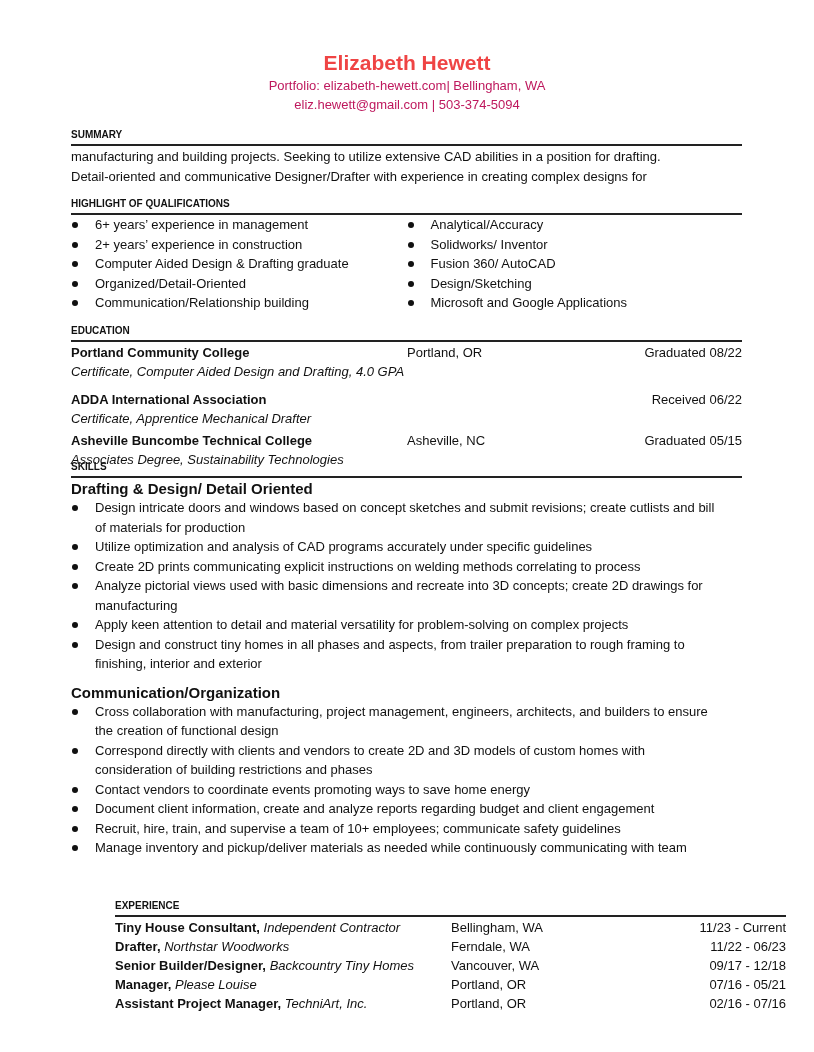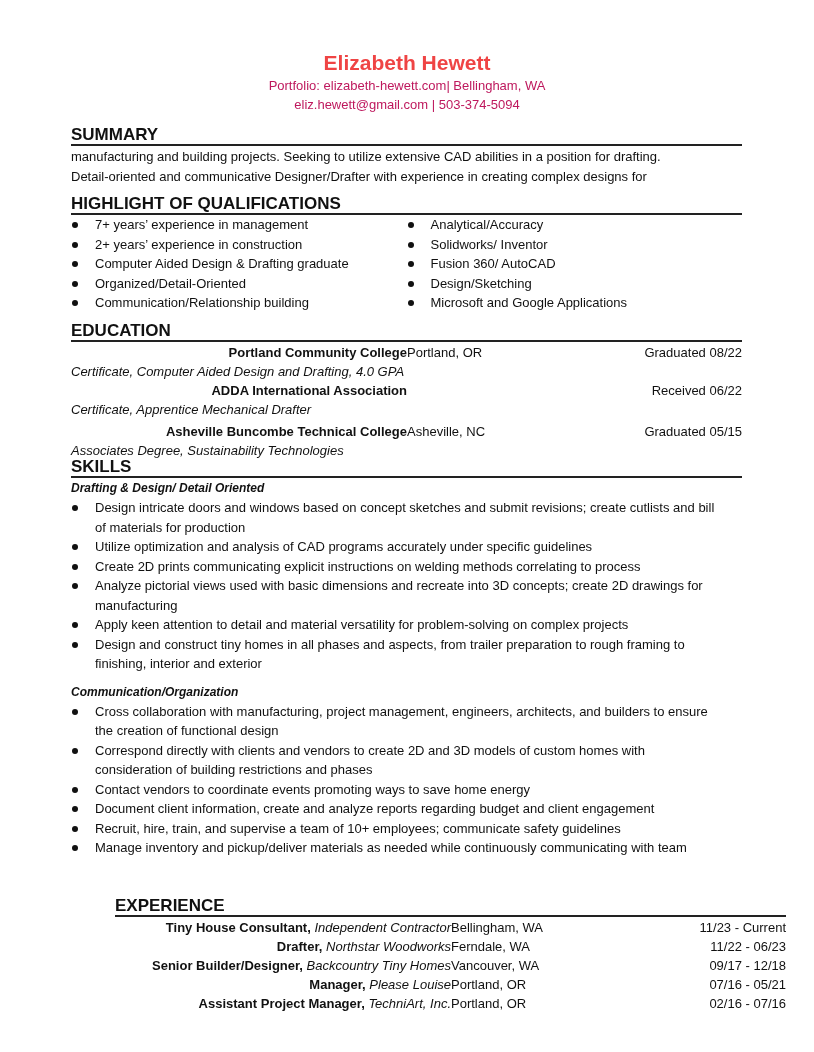--- a/index.html
+++ b/index.html
@@ -4,38 +4,38 @@
 <style>
   html, body { margin: 0; padding: 0; background: #ffffff; }
   body {
     width: 814px; height: 1052px; position: relative; overflow: hidden;
     font-family: "Liberation Sans", sans-serif; color: #111; font-size: 13px;
   }
   .header { text-align: center; position: absolute; left: 0; width: 814px; top: 50px; }
   .name { font-size: 21px; font-weight: bold; line-height: 26px; color: #ef4444; }
   .contact { font-size: 13px; line-height: 19px; color: #be185d; }
   .sec { position: absolute; left: 71px; width: 671px; }
-  .sec-title { font-size: 17px; font-weight: bold; line-height: 16px; letter-spacing: 0; }
+  .sec-title { font-size: 10px; font-weight: bold; line-height: 16px; letter-spacing: 0; }
   .rule { height: 0; border-top: 2px solid #222; margin-top: 1px; }
   .para { font-size: 13px; line-height: 19.5px; }
   .two-col { display: flex; }
   .col { width: 360px; }
   ul.bul { list-style: none; margin: 0; padding: 0; }
   ul.bul li { position: relative; padding-left: 24px; line-height: 19.5px; font-size: 13px; }
   ul.bul li .dot {
     position: absolute; left: 1px; top: 7px; width: 6px; height: 6px; border-radius: 50%;
     background: #111;
   }
   .row { display: flex; line-height: 19px; font-size: 13px; }
-  .row .c1 { width: 336px; text-align: right; }
+  .row .c1 { width: 336px; }
   .row .c2 { width: 160px; }
   .row .c3 { flex: 1; text-align: right; }
   .b { font-weight: bold; }
   .i { font-style: italic; }
-  .sub { font-weight: bold; font-size: 12px; line-height: 19px; font-style: italic; }
+  .sub { font-weight: bold; font-size: 15px; line-height: 19px; }
 </style>
 </head>
 <body>
 
 <div class="header">
   <div class="name">Elizabeth Hewett</div>
   <div class="contact">Portfolio: elizabeth-hewett.com| Bellingham, WA</div>
   <div class="contact">eliz.hewett@gmail.com | 503-374-5094</div>
 </div>
 
@@ -46,21 +46,21 @@
     <div>manufacturing and building projects. Seeking to utilize extensive CAD abilities in a position for drafting.</div>
     <div>Detail-oriented and communicative Designer/Drafter with experience in creating complex designs for</div>
   </div>
 </div>
 
 <div class="sec" style="top:196px;">
   <div class="sec-title">HIGHLIGHT OF QUALIFICATIONS</div>
   <div class="rule"></div>
   <div class="two-col" style="margin-top:0px;">
     <ul class="bul col">
-      <li><span class="dot"></span><span>7+ years’ experience in management</span></li>
+      <li><span class="dot"></span><span>6+ years’ experience in management</span></li>
       <li><span class="dot"></span><span>2+ years’ experience in construction</span></li>
       <li><span class="dot"></span><span>Computer Aided Design &amp; Drafting graduate</span></li>
       <li><span class="dot"></span><span>Organized/Detail-Oriented</span></li>
       <li><span class="dot"></span><span>Communication/Relationship building</span></li>
     </ul>
     <ul class="bul col">
       <li><span class="dot"></span><span>Analytical/Accuracy</span></li>
       <li><span class="dot"></span><span>Solidworks/ Inventor</span></li>
       <li><span class="dot"></span><span>Fusion 360/ AutoCAD</span></li>
       <li><span class="dot"></span><span>Design/Sketching</span></li>
@@ -75,21 +75,21 @@
   <div style="margin-top:1px;">
     <div class="row">
       <span class="c1 b">Portland Community College</span>
       <span class="c2">Portland, OR</span>
       <span class="c3">Graduated 08/22</span>
     </div>
     <div class="row">
         <span class="i">Certificate, Computer Aided Design and Drafting, 4.0 GPA</span>
       </div>
   </div>
-  <div style="">
+  <div style="margin-top:9px;">
     <div class="row">
       <span class="c1 b">ADDA International Association</span>
       <span class="c2"></span>
       <span class="c3">Received 06/22</span>
     </div>
     <div class="row">
         <span class="i">Certificate, Apprentice Mechanical Drafter</span>
       </div>
   </div>
   <div style="margin-top:3px;">

